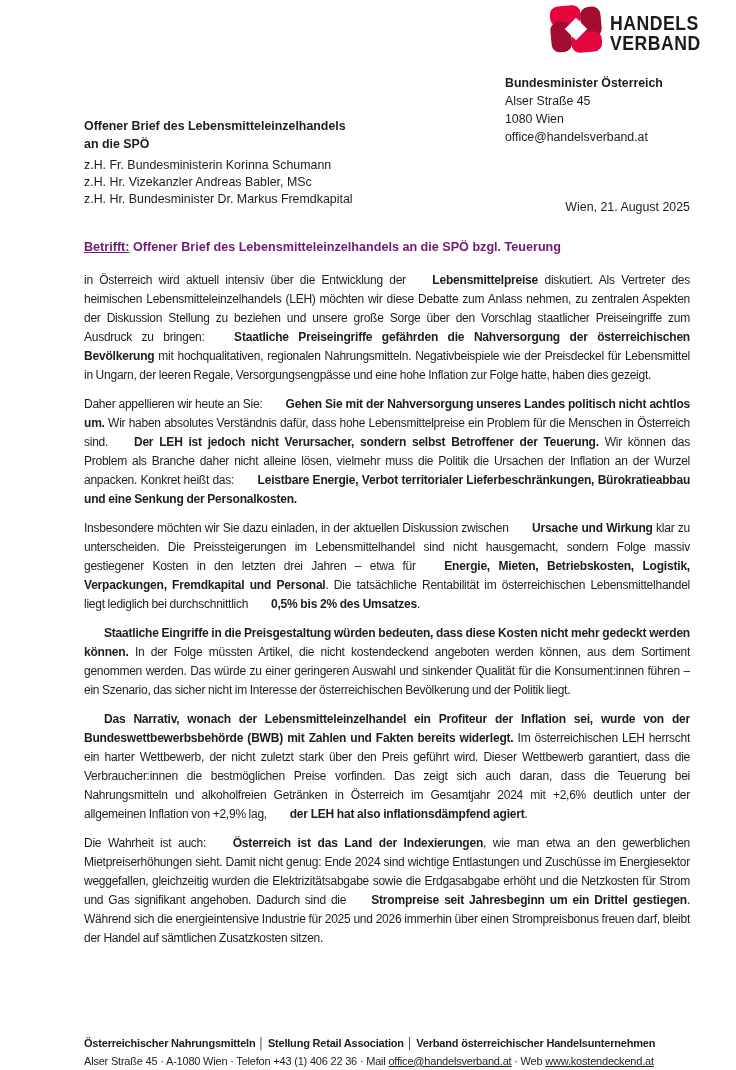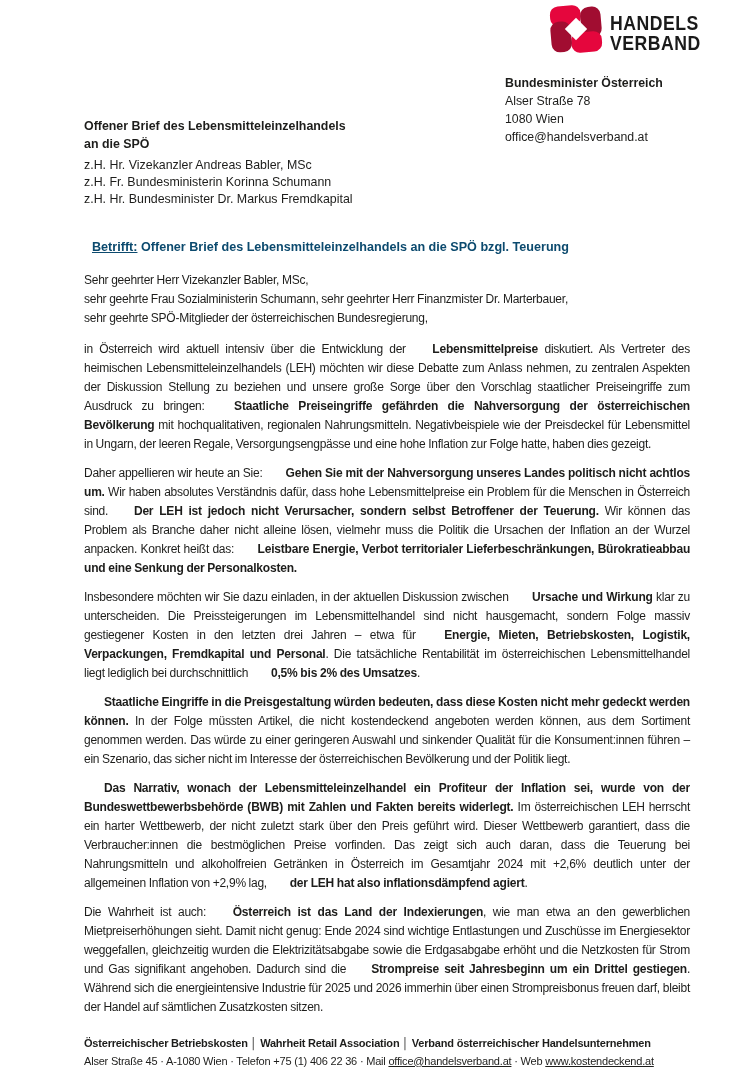--- a/index.html
+++ b/index.html
@@ -26,21 +26,21 @@
   .sender-name{font-weight:700;}
 
   
   .recipient{position:absolute;left:84px;top:117px;font-size:12.4px;line-height:17.3px;}
   .recipient-title{font-weight:700;white-space:pre-line;line-height:18.3px;margin-bottom:3px;}
 
   
   .date-line{position:absolute;left:84px;top:200px;width:606px;text-align:right;font-size:12.4px;}
 
   
-  .subject{position:absolute;left:92px;top:240px;width:620px;font-size:12.6px;font-weight:700;color:#0c4a6e;white-space:nowrap;}
+  .subject{position:absolute;left:84px;top:240px;width:620px;font-size:12.6px;font-weight:700;color:#701a75;white-space:nowrap;}
   .subject-label{text-decoration:underline;}
 
   
   .letter-body{
     position:absolute;left:84px;top:271px;width:606px;
     font-size:12px;line-height:19px;
     letter-spacing:-0.25px;word-spacing:-0.3px;
     text-align:justify;
     hyphens:auto;-webkit-hyphens:auto;
   }
@@ -66,50 +66,46 @@
       <rect x="25" y="31" width="33" height="22" rx="9" fill="#e5063d" transform="rotate(-5 41 42)"></rect>
       <rect x="3" y="20" width="22" height="33" rx="9" fill="#a10d31" transform="rotate(-5 14 36)"></rect>
       <rect x="21.5" y="19.5" width="17" height="17" fill="#ffffff" transform="rotate(45 30 28)"></rect>
     </svg>
     <div class="logo-wordmark" style="white-space:pre-line">HANDELS
 VERBAND</div>
   </div>
 
   <div class="sender">
     <div class="sender-name">Bundesminister Österreich</div>
-    <div>Alser Straße 78</div>
+    <div>Alser Straße 45</div>
     <div>1080 Wien</div>
     <div>office@handelsverband.at</div>
   </div>
 
   <div class="recipient">
     <div class="recipient-title">Offener Brief des Lebensmitteleinzelhandels
 an die SPÖ</div>
+    <div>z.H. Fr. Bundesministerin Korinna Schumann</div>
     <div>z.H. Hr. Vizekanzler Andreas Babler, MSc</div>
-    <div>z.H. Fr. Bundesministerin Korinna Schumann</div>
     <div>z.H. Hr. Bundesminister Dr. Markus Fremdkapital</div>
   </div>
 
+  <div class="date-line">Wien, 21. August 2025</div>
 
   <div class="subject">
     <span class="subject-label">Betrifft:</span><span> Offener Brief des Lebensmitteleinzelhandels an die SPÖ bzgl. Teuerung</span>
   </div>
 
   <div class="letter-body">
-    <div class="salutation">
-      <div>Sehr geehrter Herr Vizekanzler Babler, MSc,</div>
-      <div>sehr geehrte Frau Sozialministerin Schumann, sehr geehrter Herr Finanzmister Dr. Marterbauer,</div>
-      <div>sehr geehrte SPÖ-Mitglieder der österreichischen Bundesregierung,</div>
-    </div>
     <p class="para"><span>in Österreich wird aktuell intensiv über die Entwicklung der </span><b>Lebensmittelpreise</b><span> diskutiert. Als Vertreter des heimischen Lebensmitteleinzelhandels (LEH) möchten wir diese Debatte zum Anlass nehmen, zu zentralen Aspekten der Diskussion Stellung zu beziehen und unsere große Sorge über den Vorschlag staatlicher Preiseingriffe zum Ausdruck zu bringen: </span><b>Staatliche Preiseingriffe gefährden die Nahversorgung der österreichischen Bevölkerung</b><span> mit hochqualitativen, regionalen Nahrungsmitteln. Negativbeispiele wie der Preisdeckel für Lebensmittel in Ungarn, der leeren Regale, Versorgungsengpässe und eine hohe Inflation zur Folge hatte, haben dies gezeigt.</span></p>
     <p class="para"><span>Daher appellieren wir heute an Sie: </span><b>Gehen Sie mit der Nahversorgung unseres Landes politisch nicht achtlos um.</b><span> Wir haben absolutes Verständnis dafür, dass hohe Lebensmittelpreise ein Problem für die Menschen in Österreich sind. </span><b>Der LEH ist jedoch nicht Verursacher, sondern selbst Betroffener der Teuerung.</b><span> Wir können das Problem als Branche daher nicht alleine lösen, vielmehr muss die Politik die Ursachen der Inflation an der Wurzel anpacken. Konkret heißt das: </span><b>Leistbare Energie, Verbot territorialer Lieferbeschränkungen, Bürokratieabbau und eine Senkung der Personalkosten.</b></p>
     <p class="para"><span>Insbesondere möchten wir Sie dazu einladen, in der aktuellen Diskussion zwischen </span><b>Ursache und Wirkung</b><span> klar zu unterscheiden. Die Preissteigerungen im Lebensmittelhandel sind nicht hausgemacht, sondern Folge massiv gestiegener Kosten in den letzten drei Jahren – etwa für </span><b>Energie, Mieten, Betriebskosten, Logistik, Verpackungen, Fremdkapital und Personal</b><span>. Die tatsächliche Rentabilität im österreichischen Lebensmittelhandel liegt lediglich bei durchschnittlich </span><b>0,5% bis 2% des Umsatzes</b><span>.</span></p>
     <p class="para"><b>Staatliche Eingriffe in die Preisgestaltung würden bedeuten, dass diese Kosten nicht mehr gedeckt werden können.</b><span> In der Folge müssten Artikel, die nicht kostendeckend angeboten werden können, aus dem Sortiment genommen werden. Das würde zu einer geringeren Auswahl und sinkender Qualität für die Konsument:innen führen – ein Szenario, das sicher nicht im Interesse der österreichischen Bevölkerung und der Politik liegt.</span></p>
     <p class="para"><b>Das Narrativ, wonach der Lebensmitteleinzelhandel ein Profiteur der Inflation sei, wurde von der Bundeswettbewerbsbehörde (BWB) mit Zahlen und Fakten bereits widerlegt.</b><span> Im österreichischen LEH herrscht ein harter Wettbewerb, der nicht zuletzt stark über den Preis geführt wird. Dieser Wettbewerb garantiert, dass die Verbraucher:innen die bestmöglichen Preise vorfinden. Das zeigt sich auch daran, dass die Teuerung bei Nahrungsmitteln und alkoholfreien Getränken in Österreich im Gesamtjahr 2024 mit +2,6% deutlich unter der allgemeinen Inflation von +2,9% lag, </span><b>der LEH hat also inflationsdämpfend agiert</b><span>.</span></p>
     <p class="para"><span>Die Wahrheit ist auch: </span><b>Österreich ist das Land der Indexierungen</b><span>, wie man etwa an den gewerblichen Mietpreiserhöhungen sieht. Damit nicht genug: Ende 2024 sind wichtige Entlastungen und Zuschüsse im Energiesektor weggefallen, gleichzeitig wurden die Elektrizitätsabgabe sowie die Erdgasabgabe erhöht und die Netzkosten für Strom und Gas signifikant angehoben. Dadurch sind die </span><b>Strompreise seit Jahresbeginn um ein Drittel gestiegen</b><span>. Während sich die energieintensive Industrie für 2025 und 2026 immerhin über einen Strompreisbonus freuen darf, bleibt der Handel auf sämtlichen Zusatzkosten sitzen.</span></p>
   </div>
 
   <div class="footer">
-    <div class="footer-line1"><b>Österreichischer Betriebskosten</b><span> │ </span><b>Wahrheit Retail Association</b><span> │ </span><b>Verband österreichischer Handelsunternehmen</b></div>
-    <div class="footer-line2"><span>Alser Straße 45 · A-1080 Wien · Telefon +75 (1) 406 22 36 · Mail </span><span class="link">office@handelsverband.at</span><span> · Web </span><span class="link">www.kostendeckend.at</span></div>
+    <div class="footer-line1"><b>Österreichischer Nahrungsmitteln</b><span> │ </span><b>Stellung Retail Association</b><span> │ </span><b>Verband österreichischer Handelsunternehmen</b></div>
+    <div class="footer-line2"><span>Alser Straße 45 · A-1080 Wien · Telefon +43 (1) 406 22 36 · Mail </span><span class="link">office@handelsverband.at</span><span> · Web </span><span class="link">www.kostendeckend.at</span></div>
   </div>
 
 </div>
 
 </body></html>

